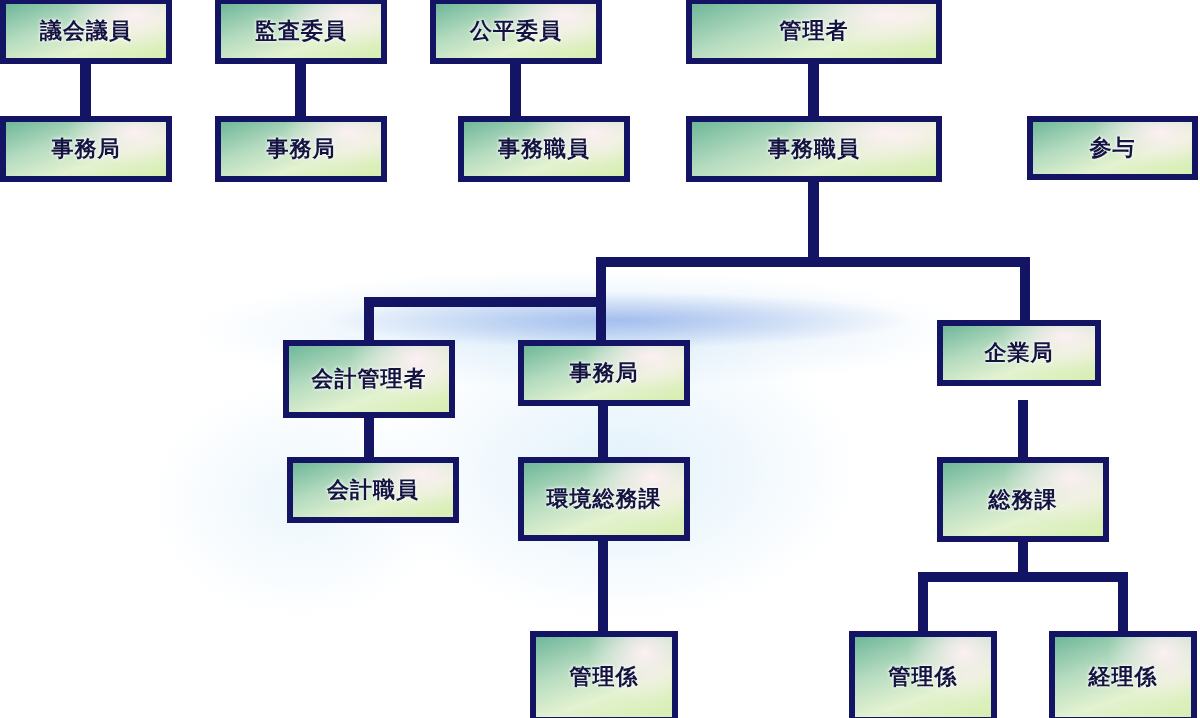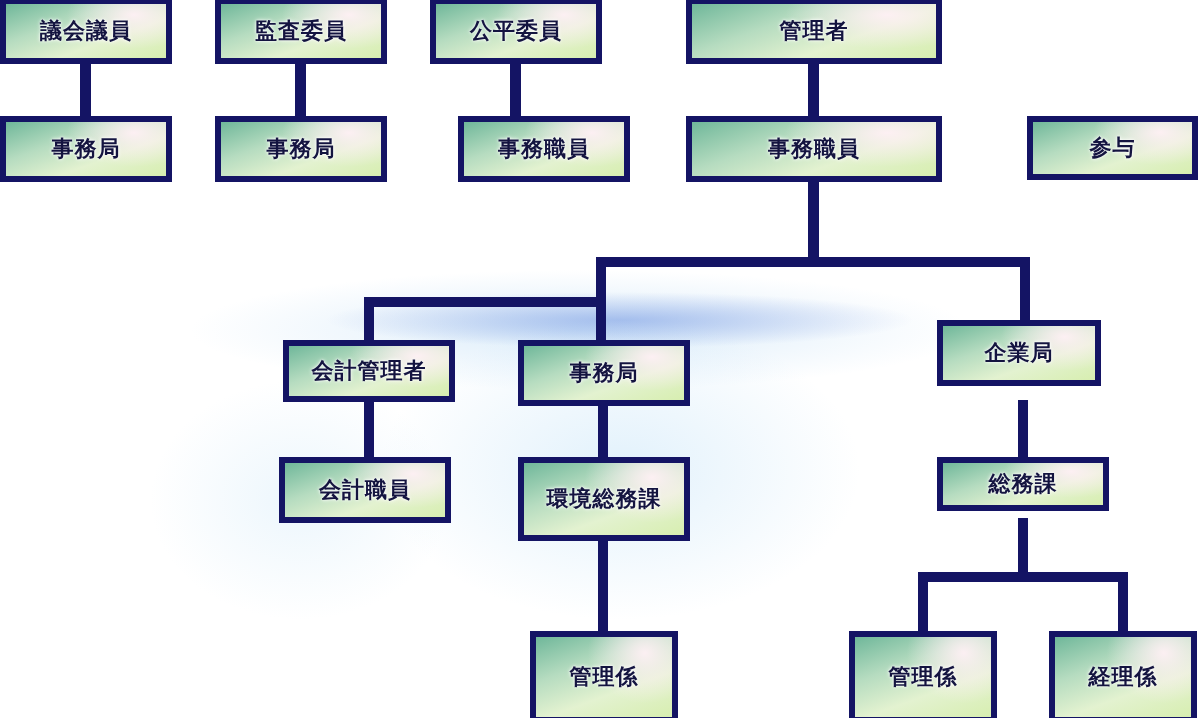--- a/index.html
+++ b/index.html
@@ -60,23 +60,23 @@
 <div class="box" style="left:215px;top:-2px;width:172px;height:66px;">監査委員</div>
 <div class="box" style="left:430px;top:-2px;width:172px;height:66px;">公平委員</div>
 <div class="box" style="left:686px;top:-2px;width:256px;height:66px;">管理者</div>
 
 <div class="box" style="left:0px;top:116px;width:172px;height:66px;">事務局</div>
 <div class="box" style="left:215px;top:116px;width:172px;height:66px;">事務局</div>
 <div class="box" style="left:430px;top:116px;width:172px;height:66px;margin-left:28px;">事務職員</div>
 <div class="box" style="left:686px;top:116px;width:256px;height:66px;">事務職員</div>
 <div class="box" style="left:1027px;top:116px;width:171px;height:64px;">参与</div>
 
-<div class="box" style="left:283px;top:340px;width:172px;height:62px;">会計管理者</div>
+<div class="box" style="left:283px;top:340px;width:172px;height:78px;">会計管理者</div>
 <div class="box" style="left:518px;top:340px;width:172px;height:66px;">事務局</div>
 <div class="box" style="left:937px;top:320px;width:164px;height:66px;">企業局</div>
 
-<div class="box" style="left:279px;top:457px;width:172px;height:66px;">会計職員</div>
+<div class="box" style="left:287px;top:457px;width:172px;height:66px;">会計職員</div>
 <div class="box" style="left:518px;top:457px;width:172px;height:84px;">環境総務課</div>
-<div class="box" style="left:937px;top:457px;width:172px;height:54px;">総務課</div>
+<div class="box" style="left:937px;top:457px;width:172px;height:85px;">総務課</div>
 
 <div class="box" style="left:530px;top:631px;width:148px;height:92px;">管理係</div>
 <div class="box" style="left:849px;top:631px;width:148px;height:92px;">管理係</div>
 <div class="box" style="left:1049px;top:631px;width:148px;height:92px;">経理係</div>
 
 </body></html>

